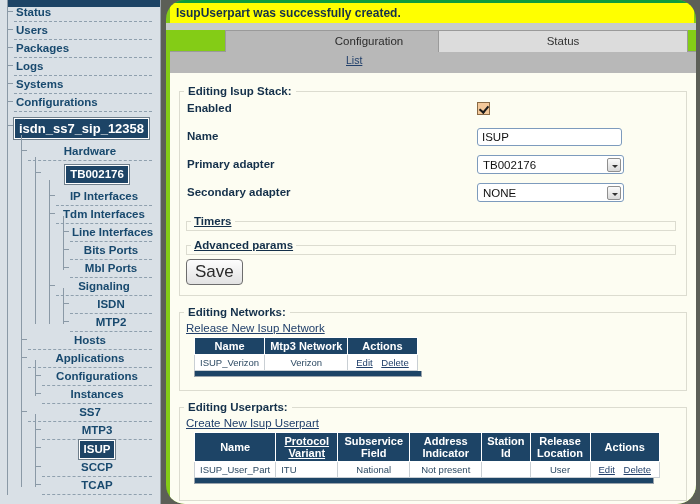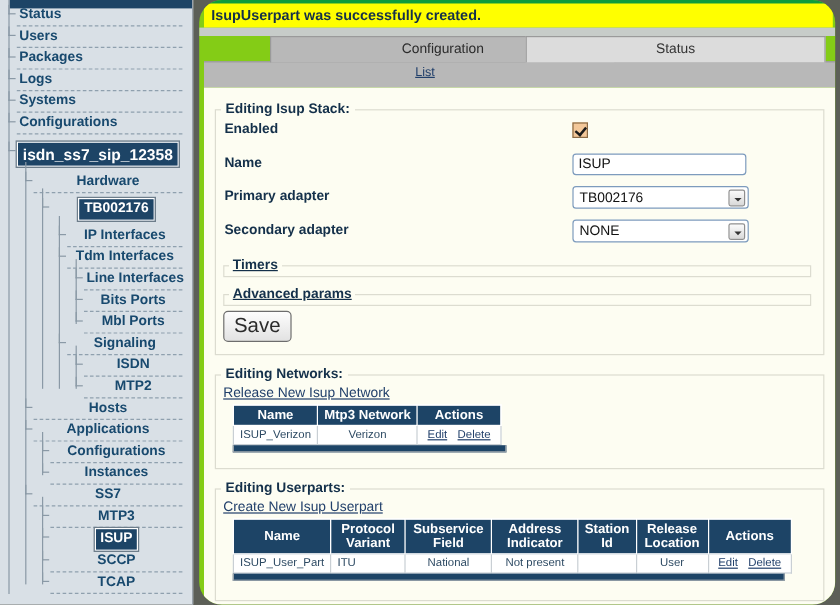--- a/index.html
+++ b/index.html
@@ -501,21 +501,21 @@
       </fieldset>
 
       <fieldset class="fs" id="fs-userparts">
         <legend>Editing Userparts:</legend>
         <a class="create-link" href="#">Create New Isup Userpart</a>
         <div class="grid-wrap">
           <table class="grid">
             <thead>
               <tr>
                 <th style="width:80px;">Name</th>
-                <th style="width:62px;">Protocol Variant</th>
+                <th style="width:62px;text-decoration:underline;">Protocol Variant</th>
                 <th style="width:72px;">Subservice Field</th>
                 <th style="width:72px;">Address Indicator</th>
                 <th style="width:44px;">Station Id</th>
                 <th style="width:60px;">Release Location</th>
                 <th style="width:66px;">Actions</th>
               </tr>
             </thead>
             <tbody>
               <tr>
                 <td class="name-cell">ISUP_User_Part</td>

